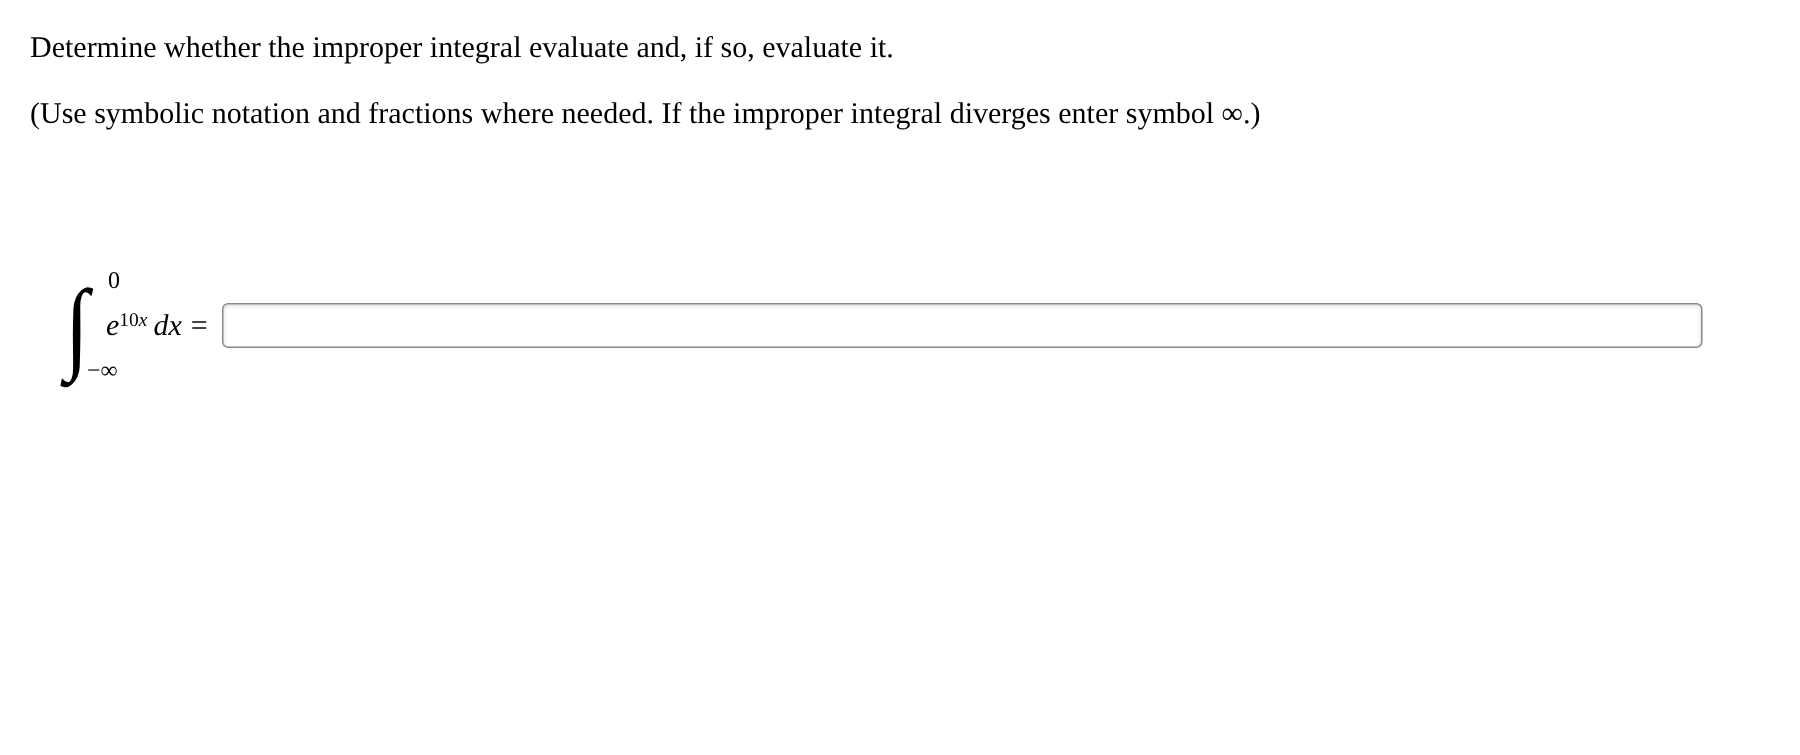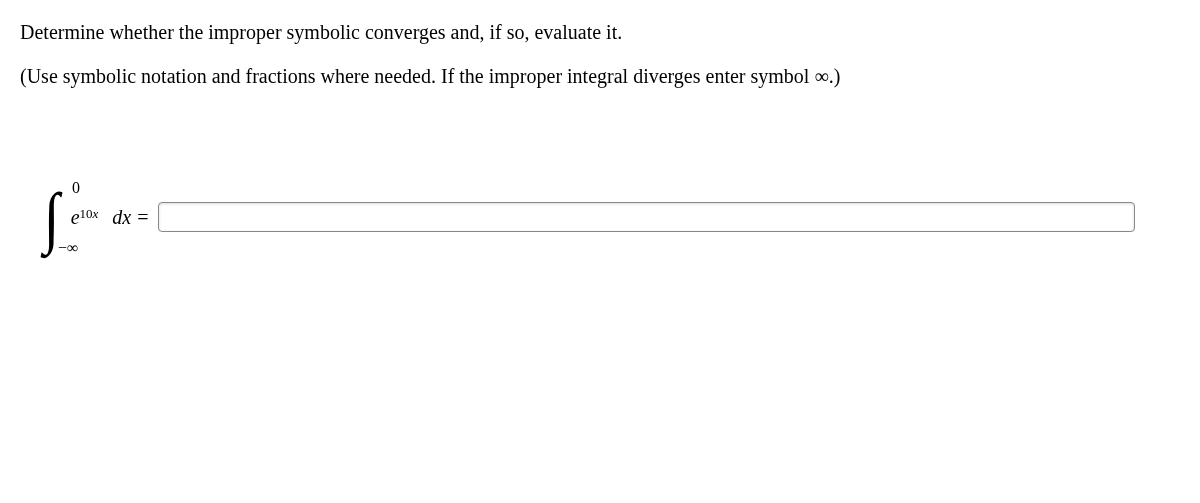--- a/index.html
+++ b/index.html
@@ -73,21 +73,21 @@
       vertical-align: super;
       position: relative;
       top: -6px;
       text-align: center;
     }
     .exponent-var {
       font-style: italic;
     }
     .dx {
       font-style: italic;
-      margin-left: 14px;
+      margin-left: 4px;
     }
     .equals {
       font-style: normal;
       margin: 0 10px 0 6px;
     }
     .answer-input {
       flex: 1;
       height: 30px;
       border: 1px solid #888;
       border-radius: 4px;
@@ -95,21 +95,21 @@
       padding: 0 8px;
       font-size: 16px;
       font-family: inherit;
       margin-right: 45px;
       background: #fff;
     }
   </style>
 </head>
 <body>
 
-<div class="instruction-line">Determine whether the improper symbolic converges and, if so, evaluate it.</div>
+<div class="instruction-line">Determine whether the improper integral evaluate and, if so, evaluate it.</div>
 <div class="instruction-line">(Use symbolic notation and fractions where needed. If the improper integral diverges enter symbol ∞.)</div>
 
 <div class="question-row">
   <div class="integral-expression">
     <span class="integral-sign">
       <span class="integral-glyph">∫</span>
       <span class="upper-limit">0</span>
       <span class="lower-limit">−∞</span>
     </span>
     <span class="integrand">

